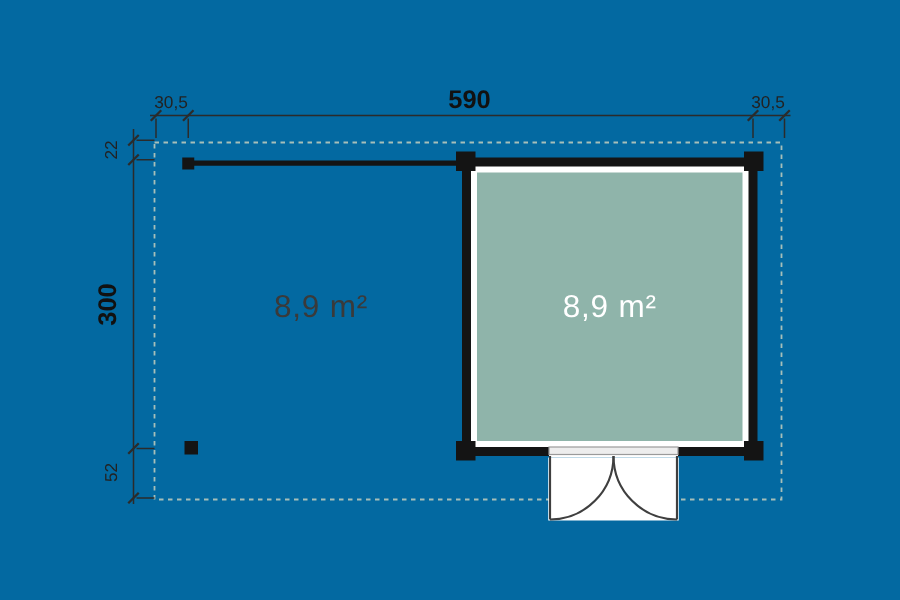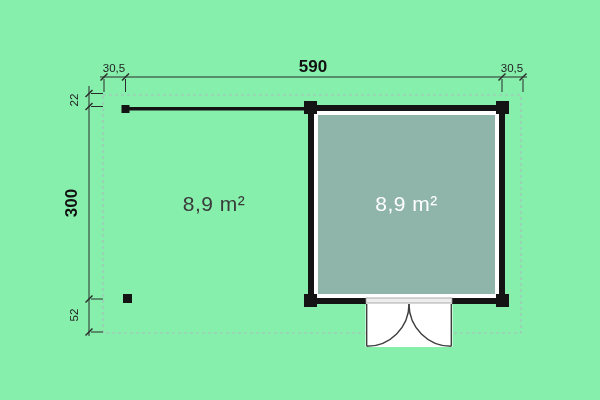--- a/index.html
+++ b/index.html
@@ -1,17 +1,17 @@
 <!DOCTYPE html>
 <html><head>
 <meta charset="utf-8">
 <style>
   html, body { margin: 0; padding: 0; background: #ffffff; }
   .stage {
-    width: 600px; height: 400px; position: relative; background: #86efac;
+    width: 600px; height: 400px; position: relative; background: #0369a1;
     font-family: "Liberation Sans", sans-serif; overflow: hidden;
   }
   svg { display: block; }
   .dim-text {
     font-family: "Liberation Sans", sans-serif;
     font-size: 11.5px; fill: #222222; font-weight: 400;
   }
   .dim-text-big {
     font-family: "Liberation Sans", sans-serif;
     font-size: 17px; fill: #111111; font-weight: 700;

